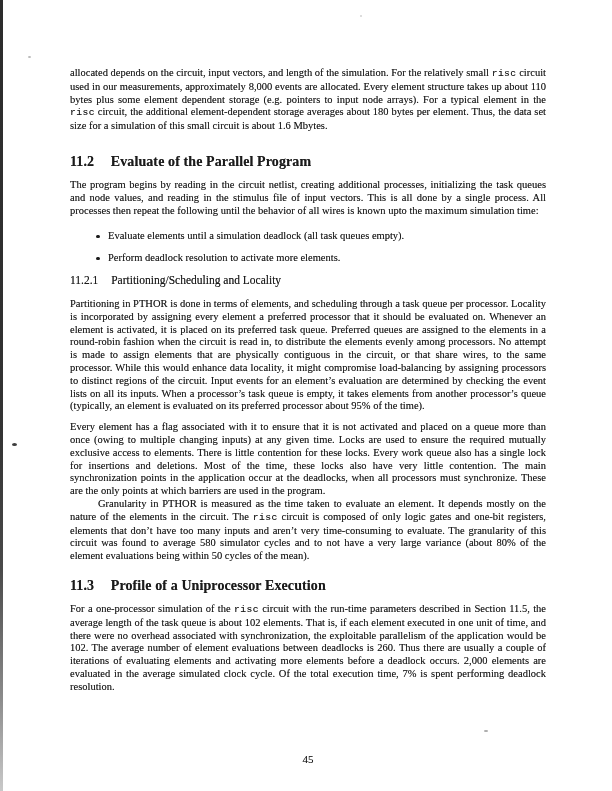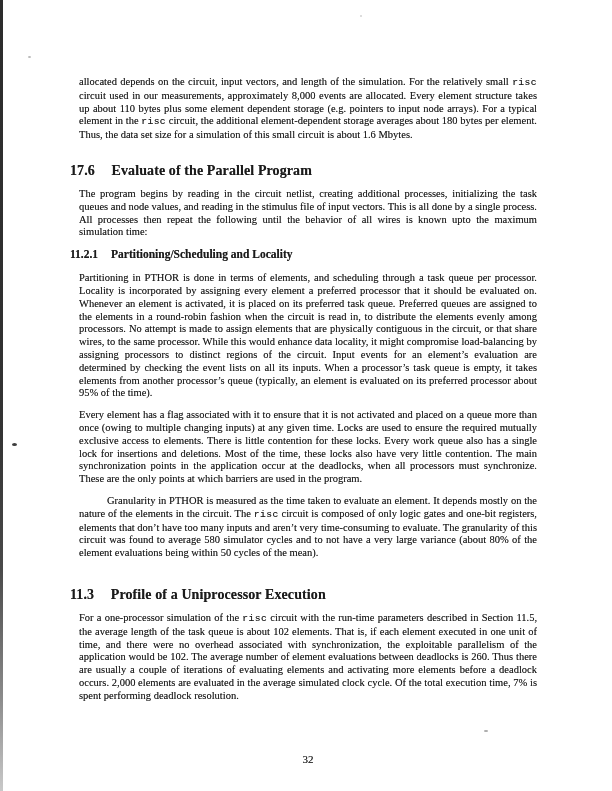--- a/index.html
+++ b/index.html
@@ -20,21 +20,21 @@
   .speck-1 { left: 12px; top: 443px; width: 5px; height: 3px; background:#3d3d3d; }
   .speck-2 { left: 28px; top: 56px;  width: 3px; height: 2px; background:#b9b9b9; }
   .speck-3 { left: 484px; top: 730px; width: 4px; height: 1.5px; background:#a9a9a9; }
   .speck-4 { left: 360px; top: 15px; width: 2px; height: 2px; background:#d2d2d2; }
   .content {
     position: absolute; left: 70px; top: 0;
     width: 476px;
     padding-top: 67px;
   }
   .body-text {
-    margin: 9px;
+    margin: 0;
     font-size: 10.5px;
     line-height: 12.8px;
     text-align: justify;
     text-shadow: 0 0 0.3px rgba(25,25,25,0.55);
   }
   .mono {
     font-family: "Liberation Mono", monospace;
     font-size: 9.7px;
     letter-spacing: 0.4px;
   }
@@ -44,21 +44,21 @@
     line-height: 15px;
     font-weight: bold;
     letter-spacing: 0.1px;
     text-shadow: 0 0 0.3px rgba(25,25,25,0.6);
   }
   h2.sec .h-num { margin-right: 13px; }
   h3.subsec {
     margin: 16px 0 0 0;
     font-size: 11.5px;
     line-height: 13px;
-    font-weight: bold;
+    font-weight: normal;
     text-shadow: 0 0 0.3px rgba(25,25,25,0.6);
   }
   h3.subsec .h-num { margin-right: 10px; }
   h3.first-subsec { margin-top: 1px; }
   .after-h2 { margin-top: 10px; }
   .after-h3 { margin-top: 11px; }
   .after-h3-tight { margin-top: 8px; }
   .bullets {
     list-style: none;
     margin: 13px 0 0 0;
@@ -94,36 +94,46 @@
 <div class="speck speck-1"></div>
 <div class="speck speck-2"></div>
 <div class="speck speck-3"></div>
 <div class="speck speck-4"></div>
 
 <main class="content">
 
   <p class="body-text"><span>allocated depends on the circuit, input vectors, and length of the simulation.  For the relatively small </span><span class="mono">risc</span><span> circuit used in our measurements, approximately 8,000 events are allocated.  Every element structure takes up about 110 bytes plus some element dependent storage (e.g. pointers to input node arrays).  For a typical element in the </span><span class="mono">risc</span><span> circuit, the additional element-dependent storage averages about 180 bytes per element.  Thus, the data set size for a simulation of this small circuit is about 1.6 Mbytes.</span></p>
 
   <h2 class="sec">
-    <span class="h-num">17.6</span>
+    <span class="h-num">11.2</span>
     <span class="h-title">Evaluate of the Parallel Program</span>
   </h2>
   <p class="body-text after-h2">The program begins by reading in the circuit netlist, creating additional processes, initializing the task queues and node values, and reading in the stimulus file of input vectors.  This is all done by a single process.  All processes then repeat the following until the behavior of all wires is known upto the maximum simulation time:</p>
 
+  <ul class="bullets">
+    <li>
+      <span class="bullet-dot"></span>
+      <span>Evaluate elements until a simulation deadlock (all task queues empty).</span>
+    </li>
+    <li>
+      <span class="bullet-dot"></span>
+      <span>Perform deadlock resolution to activate more elements.</span>
+    </li>
+  </ul>
 
   <h3 class="subsec first-subsec">
     <span class="h-num">11.2.1</span>
     <span class="h-title">Partitioning/Scheduling and Locality</span>
   </h3>
   <p class="body-text after-h3">Partitioning in PTHOR is done in terms of elements, and scheduling through a task queue per processor.  Locality is incorporated by assigning every element a preferred processor that it should be evaluated on.  Whenever an element is activated, it is placed on its preferred task queue.  Preferred queues are assigned to the elements in a round-robin fashion when the circuit is read in, to distribute the elements evenly among processors.  No attempt is made to assign elements that are physically contiguous in the circuit, or that share wires, to the same processor.  While this would enhance data locality, it might compromise load-balancing by assigning processors to distinct regions of the circuit.  Input events for an element’s evaluation are determined by checking the event lists on all its inputs.  When a processor’s task queue is empty, it takes elements from another processor’s queue (typically, an element is evaluated on its preferred processor about 95% of the time).</p>
 
   <p class="body-text after-h3-tight">Every element has a flag associated with it to ensure that it is not activated and placed on a queue more than once (owing to multiple changing inputs) at any given time.  Locks are used to ensure the required mutually exclusive access to elements.  There is little contention for these locks.  Every work queue also has a single lock for insertions and deletions.  Most of the time, these locks also have very little contention.  The main synchronization points in the application occur at the deadlocks, when all processors must synchronize.  These are the only points at which barriers are used in the program.</p>
   <p class="body-text indent-para"><span>Granularity in PTHOR is measured as the time taken to evaluate an element.  It depends mostly on the nature of the elements in the circuit.  The </span><span class="mono">risc</span><span> circuit is composed of only logic gates and one-bit registers, elements that don’t have too many inputs and aren’t very time-consuming to evaluate.  The granularity of this circuit was found to average 580 simulator cycles and to not have a very large variance (about 80% of the element evaluations being within 50 cycles of the mean).</span></p>
 
-  <h2 class="sec" style="margin-top:27px">
+  <h2 class="sec" style="margin-top:15px">
     <span class="h-num">11.3</span>
     <span class="h-title">Profile of a Uniprocessor Execution</span>
   </h2>
   <p class="body-text after-h2"><span>For a one-processor simulation of the </span><span class="mono">risc</span><span> circuit with the run-time parameters described in Section 11.5, the average length of the task queue is about 102 elements.  That is, if each element executed in one unit of time, and there were no overhead associated with synchronization, the exploitable parallelism of the application would be 102.  The average number of element evaluations between deadlocks is 260.  Thus there are usually a couple of iterations of evaluating elements and activating more elements before a deadlock occurs.  2,000 elements are evaluated in the average simulated clock cycle.  Of the total execution time, 7% is spent performing deadlock resolution.</span></p>
 
 </main>
 
-<div class="page-number">32</div>
+<div class="page-number">45</div>
 
 </body></html>

